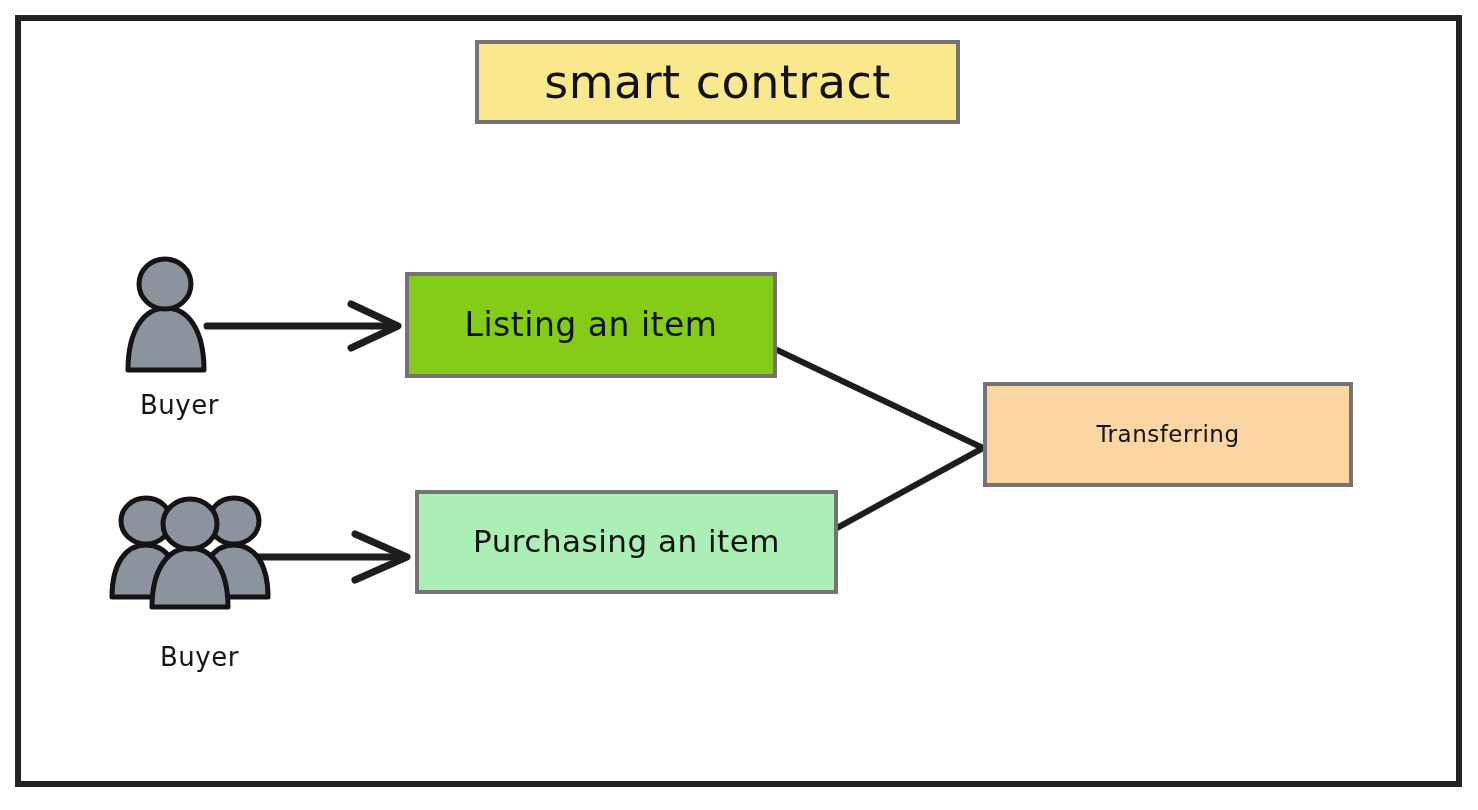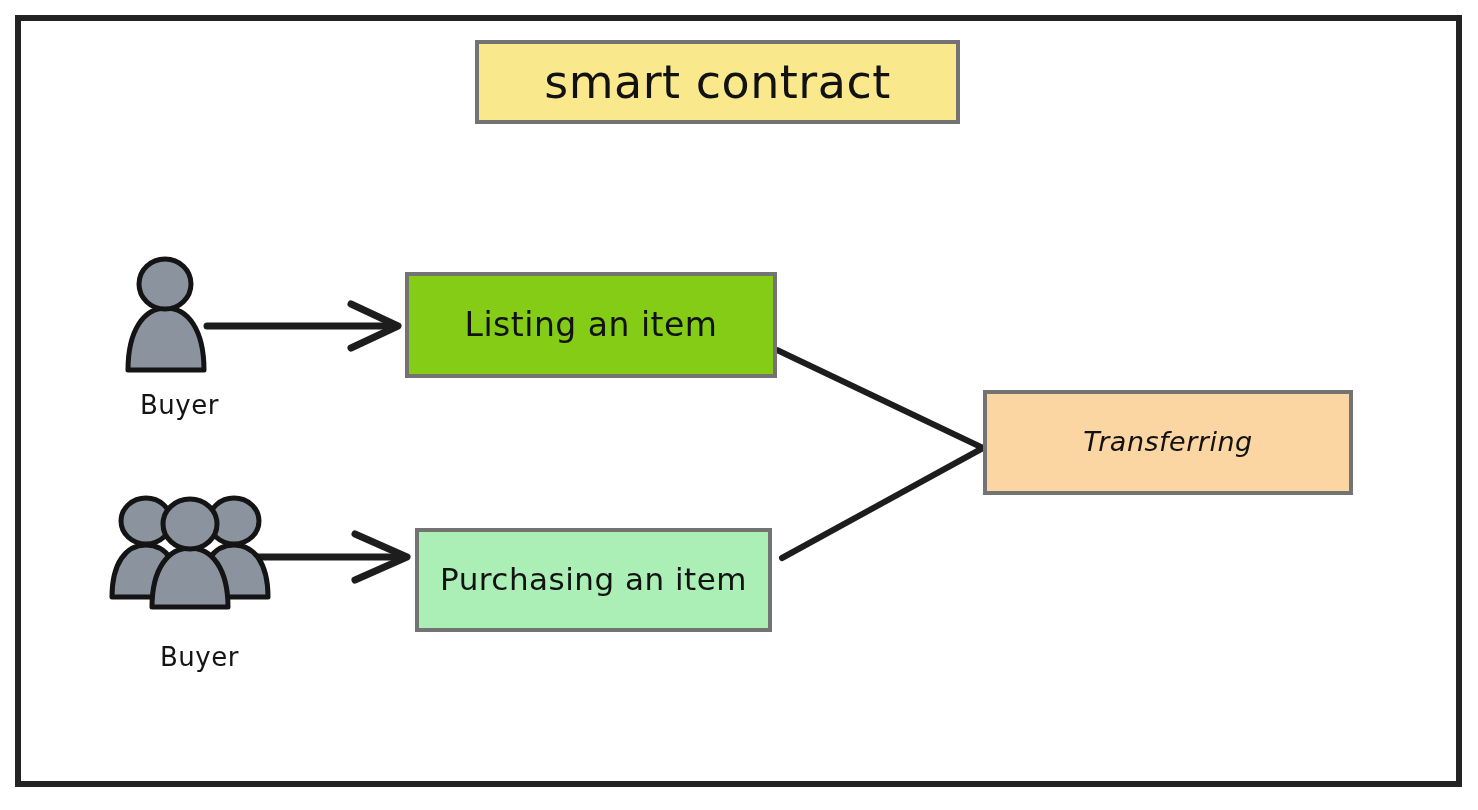--- a/index.html
+++ b/index.html
@@ -63,36 +63,35 @@
     left: 405px;
     top: 272px;
     width: 372px;
     height: 106px;
     background: #84cc16;
     font-size: 33px;
   }
 
   #node-purchasing {
     left: 415px;
-    top: 528px;
-    width: 357px;
+    top: 490px;
+    width: 423px;
     height: 104px;
     background: #ABEFB6;
     font-size: 31px;
   }
 
   #node-transfer {
     left: 983px;
-    top: 390px;
+    top: 382px;
     width: 370px;
     height: 105px;
     background: #FBD5A2;
-    font-size: 27px;
+    font-size: 23px;
     flex-direction: column;
-    font-style: italic;
   }
   #node-transfer .line {
     display: block;
   }
 
   
   .actor-label {
     position: absolute;
     color: #141414;
     font-family: "DejaVu Sans", sans-serif;

